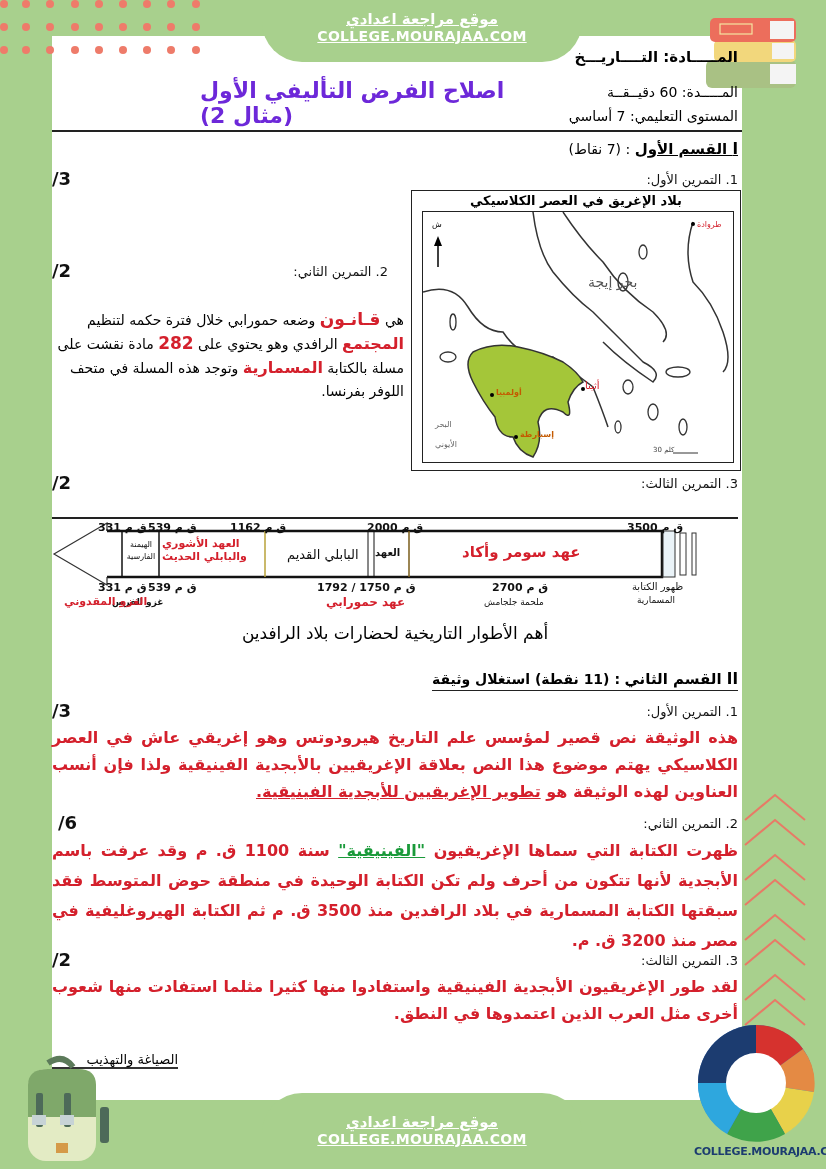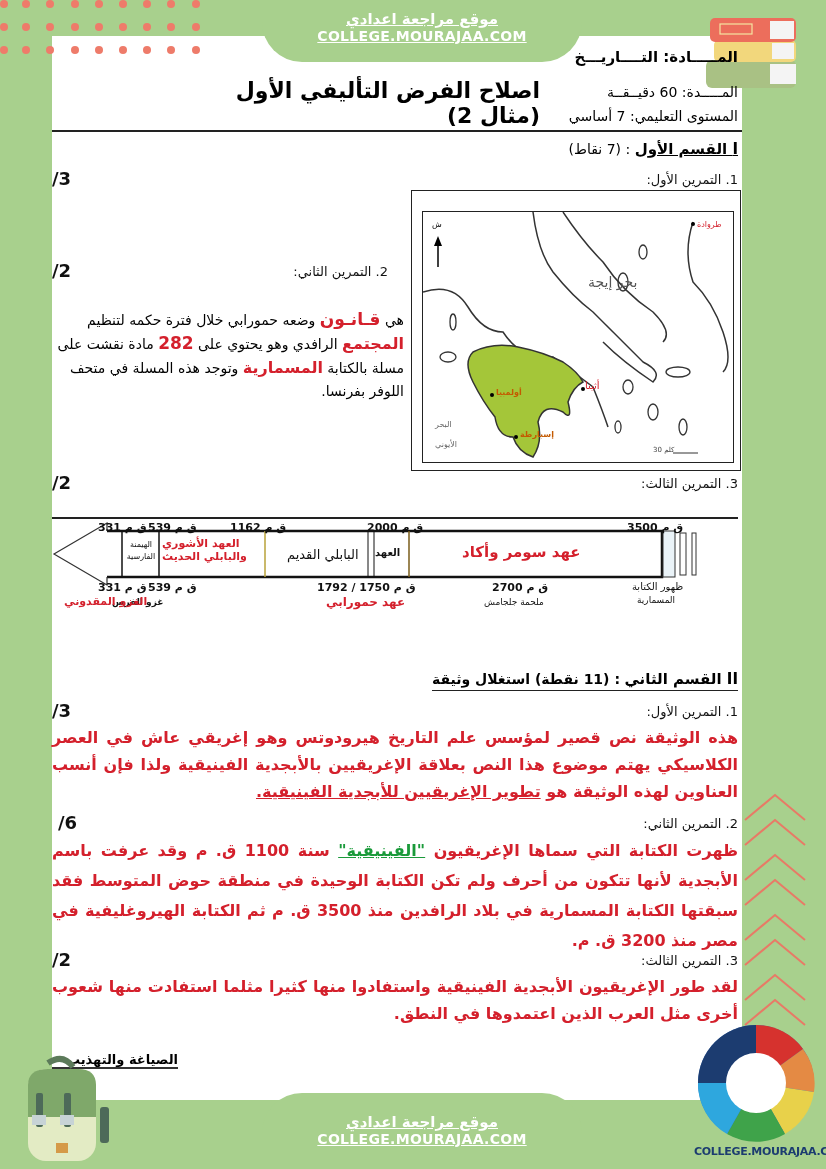--- a/index.html
+++ b/index.html
@@ -11,21 +11,21 @@
   .banner{position:absolute;left:262px;width:320px;background:#a8d08d;border-radius:40px;text-align:center;color:#fff;}
   .banner-top{top:0;height:62px;border-top-left-radius:0;border-top-right-radius:0;}
   .banner-bot{top:1093px;height:76px;border-bottom-left-radius:0;border-bottom-right-radius:0;}
   .banner .ar{font-size:15px;font-weight:bold;text-decoration:underline;direction:rtl;}
   .banner .en{font-size:14px;font-weight:bold;text-decoration:underline;letter-spacing:0.3px;}
   .abs{position:absolute;}
   .rtl{direction:rtl;}
   .red{color:#d4202c;}
   .green{color:#1a9a3a;}
   .hdr-line{position:absolute;left:52px;top:130px;width:690px;height:2px;background:#222;}
-  .title{position:absolute;left:200px;top:78px;width:340px;font-size:22px;font-weight:bold;color:#000000;direction:rtl;text-align:right;}
+  .title{position:absolute;left:200px;top:78px;width:340px;font-size:22px;font-weight:bold;color:#6d28d9;direction:rtl;text-align:left;}
   .meta{position:absolute;right:88px;font-size:14px;color:#000000;direction:rtl;}
   .sec{font-weight:bold;font-size:15px;}
   .score{position:absolute;left:52px;font-size:18px;font-weight:bold;color:#111;}
   .ex{position:absolute;right:88px;font-size:13px;color:#111;direction:rtl;}
   .para{position:absolute;left:52px;width:686px;direction:rtl;text-align:justify;text-align-last:right;}
   .map{position:absolute;left:411px;top:190px;width:328px;height:279px;border:1.5px solid #222;background:#fff;}
   .map-title{font-size:13px;font-weight:bold;text-align:center;direction:rtl;margin-top:2px;}
   .map-inner{position:absolute;left:10px;top:20px;width:310px;height:250px;border:1.5px solid #222;}
   .timeline{position:absolute;left:52px;top:517px;width:686px;height:140px;border-top:2px solid #222;}
   .tl-label{position:absolute;font-size:11px;font-weight:bold;color:#111;white-space:nowrap;}
@@ -97,20 +97,21 @@
 
 <div class="abs rtl" style="right:88px;top:140px;font-size:14px">
   <span class="sec" style="text-decoration:underline">I القسم الأول</span>
   <span>: (7 نقاط)</span>
 </div>
 
 <div class="ex" style="top:172px">1.  التمرين الأول:</div>
 <div class="score" style="top:168px">/3</div>
 
 <div class="map">
+  <div class="map-title">بلاد الإغريق في العصر الكلاسيكي</div>
   <div class="map-inner">
     <svg width="310" height="250" style="position:absolute;left:0;top:0">
       <path d="M0 80 Q30 70 45 95 Q60 120 80 120 Q100 150 130 145 Q150 160 170 175 Q180 200 185 215" fill="none" stroke="#333" stroke-width="1.5"></path>
       <path d="M110 0 Q115 40 130 60 Q150 85 170 100 Q200 130 220 150 Q240 160 230 170 Q200 150 180 130" fill="none" stroke="#333" stroke-width="1.5"></path>
       <path d="M140 0 Q160 30 180 50 Q200 80 230 100 Q250 120 240 130" fill="none" stroke="#333" stroke-width="1.5"></path>
       <path d="M270 10 Q260 40 270 70 Q290 90 300 120 Q310 150 300 160" fill="none" stroke="#333" stroke-width="1.5"></path>
       <path d="M50 140 Q70 130 95 135 Q120 140 140 150 Q155 160 160 170 Q150 175 145 190 Q150 210 140 200 Q120 190 115 210 Q120 230 110 245 Q95 240 90 225 Q75 225 72 205 Q60 190 50 170 Q40 150 50 140 Z" fill="#a4c639" stroke="#333" stroke-width="1.5"></path>
       <ellipse cx="200" cy="70" rx="5" ry="9" fill="none" stroke="#333" stroke-width="1.3"></ellipse>
       <ellipse cx="220" cy="40" rx="4" ry="7" fill="none" stroke="#333" stroke-width="1.3"></ellipse>
       <ellipse cx="255" cy="160" rx="12" ry="5" fill="none" stroke="#333" stroke-width="1.3"></ellipse>
@@ -180,20 +181,21 @@
   <span class="tl-label" style="left:96px;top:62px">539 ق م</span>
   <span class="tl-label" style="left:46px;top:62px">331 ق م</span>
 
   <span class="tl-label" style="left:580px;top:62px;font-size:10px;font-weight:normal">ظهور الكتابة</span>
   <span class="tl-label" style="left:585px;top:76px;font-size:9px;font-weight:normal">المسمارية</span>
   <span class="tl-label" style="left:432px;top:78px;font-size:9px;font-weight:normal">ملحمة جلجامش</span>
   <span class="tl-label tl-red" style="left:274px;top:76px;font-size:12px">عهد حمورابي</span>
   <span class="tl-label" style="left:60px;top:78px;font-size:9px">غزو الفرس</span>
   <span class="tl-label tl-red" style="left:12px;top:76px;font-size:11px">الغزو المقدوني</span>
 
+  <div class="abs" style="left:0;top:104px;width:686px;text-align:center;font-size:17px;direction:rtl">أهم الأطوار التاريخية لحضارات بلاد الرافدين</div>
 </div>
 
 <div class="abs rtl" style="right:88px;top:670px;font-size:14px;border-bottom:1.5px solid #222;padding-bottom:2px">
   <span class="sec">II القسم الثاني</span>
   <span style="font-weight:bold">: (11 نقطة) استغلال وثيقة</span>
 </div>
 
 <div class="ex" style="top:704px">1.  التمرين الأول:</div>
 <div class="score" style="top:700px">/3</div>
 <div class="para red" style="top:724px;font-size:16px;font-weight:bold;line-height:27px">
@@ -203,21 +205,21 @@
 <div class="ex" style="top:816px">2.  التمرين الثاني:</div>
 <div class="score" style="top:812px;left:58px">/6</div>
 <div class="para red" style="top:836px;font-size:16px;font-weight:bold;line-height:30px">
   <span>ظهرت الكتابة التي سماها الإغريقيون </span><span class="green" style="text-decoration:underline">"الفينيقية"</span><span> سنة 1100 ق. م وقد عرفت باسم الأبجدية لأنها تتكون من أحرف ولم تكن الكتابة الوحيدة في منطقة حوض المتوسط فقد سبقتها الكتابة المسمارية في بلاد الرافدين منذ 3500 ق. م ثم الكتابة الهيروغليفية في مصر منذ 3200 ق. م.</span>
 </div>
 
 <div class="ex" style="top:953px">3.  التمرين الثالث:</div>
 <div class="score" style="top:949px">/2</div>
 <div class="para red" style="top:973px;font-size:16px;font-weight:bold;line-height:27px">لقد طور الإغريقيون الأبجدية الفينيقية واستفادوا منها كثيرا مثلما استفادت منها شعوب أخرى مثل العرب الذين اعتمدوها في النطق.</div>
 
-<div class="abs rtl" style="left:52px;top:1052px;width:126px;font-size:13px;font-weight:bold;border-bottom:2px solid #333">الصياغة والتهذيب</div>
+<div class="abs rtl" style="left:52px;top:1052px;width:126px;font-size:13px;font-weight:normal;border-bottom:2px solid #333">الصياغة والتهذيب</div>
 
 <svg class="deco-chev" style="left:735px;top:790px" width="90" height="250">
   <g fill="none" stroke="#e87a66" stroke-width="2">
     <polyline points="10,30 40,5 70,30"></polyline>
       <polyline points="10,55 40,30 70,55"></polyline>
     <polyline points="10,90 40,65 70,90"></polyline>
       <polyline points="10,115 40,90 70,115"></polyline>
     <polyline points="10,150 40,125 70,150"></polyline>
       <polyline points="10,175 40,150 70,175"></polyline>
     <polyline points="10,210 40,185 70,210"></polyline>

